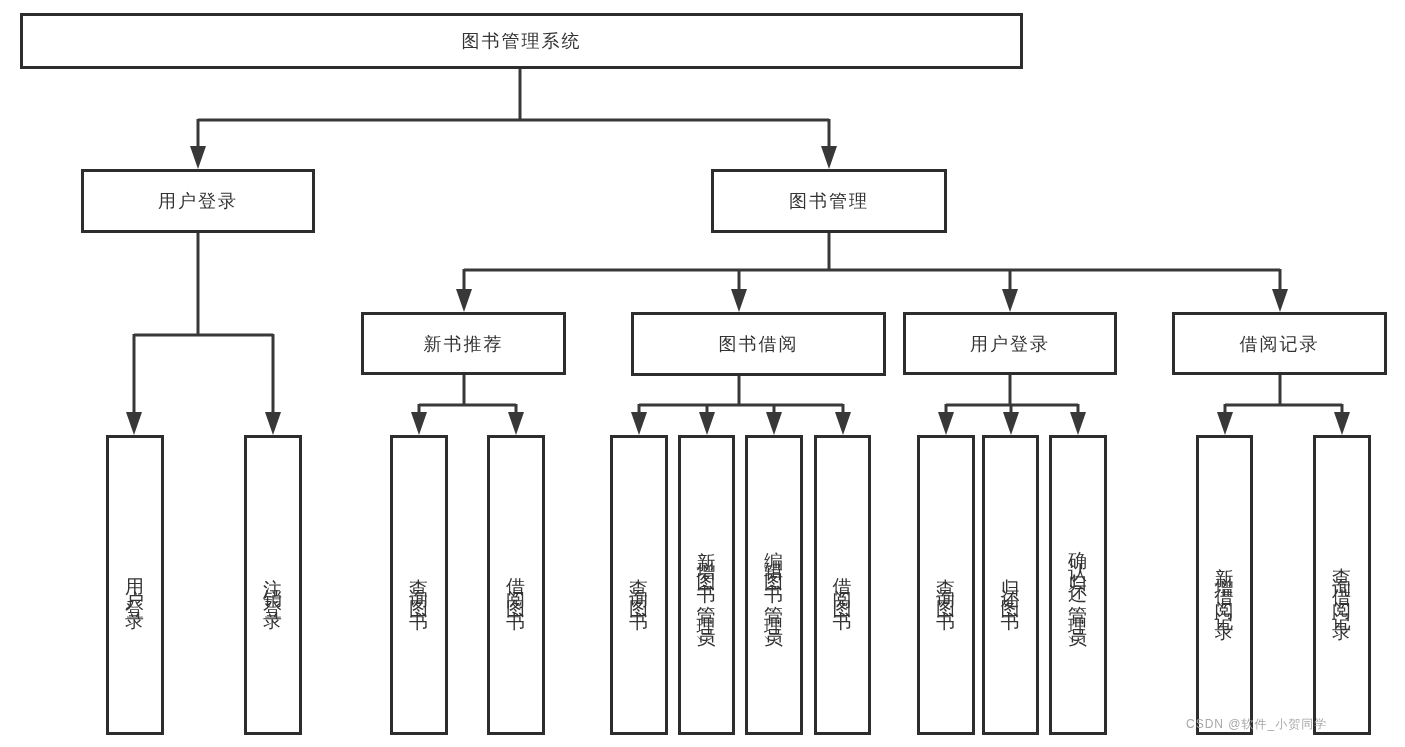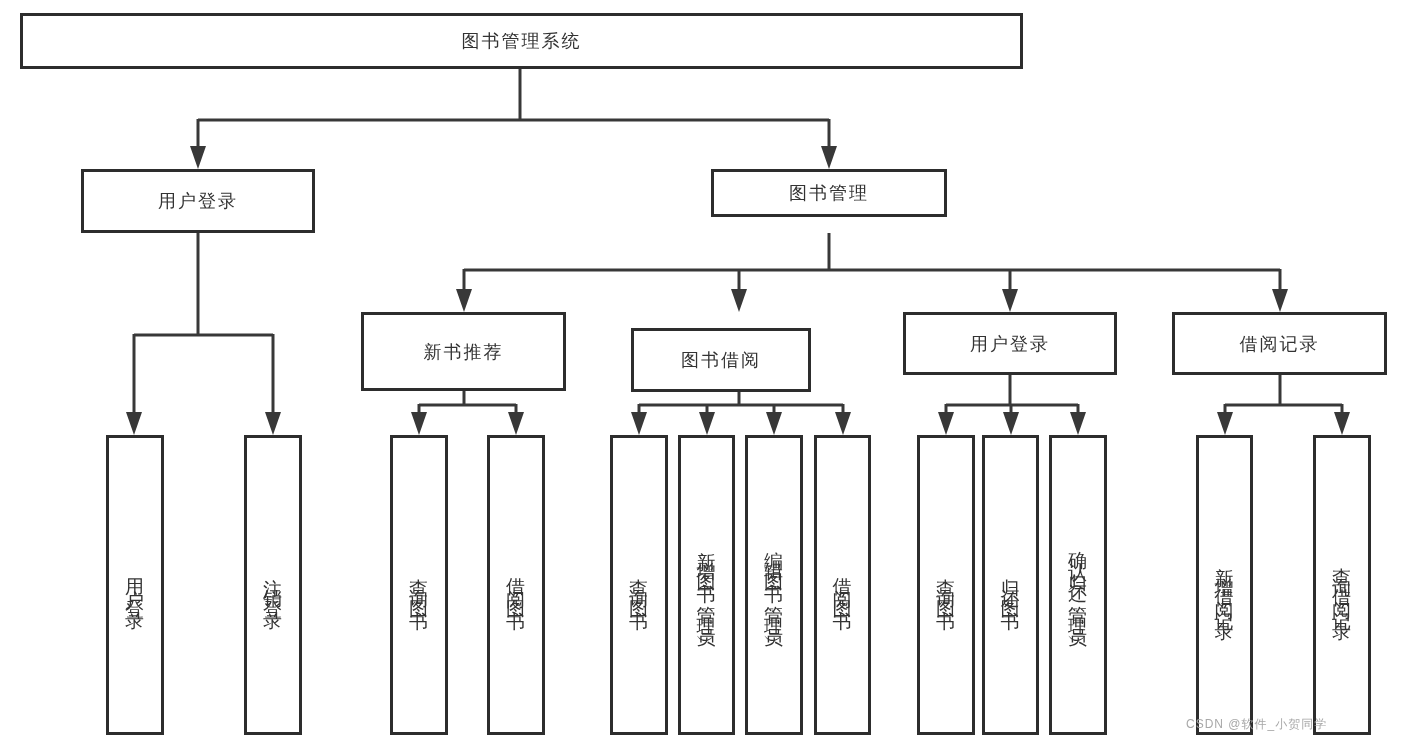--- a/index.html
+++ b/index.html
@@ -103,24 +103,24 @@
     <line x1="1225" y1="404" x2="1225" y2="414"></line>
     <polygon points="1217,412 1233,412 1225,435"></polygon>
     <line x1="1342" y1="404" x2="1342" y2="414"></line>
     <polygon points="1334,412 1350,412 1342,435"></polygon>
   </g>
 </svg>
 
 <div class="node h-node root-node" style="left:20px;top:13px;width:1003px;height:56px">图书管理系统</div>
 
 <div class="node h-node" style="left:81px;top:169px;width:234px;height:64px">用户登录</div>
-<div class="node h-node" style="left:711px;top:169px;width:236px;height:48px">图书管理</div>
+<div class="node h-node" style="left:711px;top:169px;width:236px;height:64px">图书管理</div>
 
-<div class="node h-node" style="left:361px;top:312px;width:205px;height:79px">新书推荐</div>
-<div class="node h-node" style="left:631px;top:328px;width:180px;height:64px">图书借阅</div>
+<div class="node h-node" style="left:361px;top:312px;width:205px;height:63px">新书推荐</div>
+<div class="node h-node" style="left:631px;top:312px;width:255px;height:64px">图书借阅</div>
 <div class="node h-node" style="left:903px;top:312px;width:214px;height:63px">用户登录</div>
 <div class="node h-node" style="left:1172px;top:312px;width:215px;height:63px">借阅记录</div>
 
 <div class="node v-node" style="left:106px;top:435px;width:58px;height:300px">用户登录</div>
 <div class="node v-node" style="left:244px;top:435px;width:58px;height:300px">注销登录</div>
 
 <div class="node v-node" style="left:390px;top:435px;width:58px;height:300px">查询图书</div>
 <div class="node v-node" style="left:487px;top:435px;width:58px;height:300px">借阅图书</div>
 
 <div class="node v-node" style="left:610px;top:435px;width:58px;height:300px">查询图书</div>

